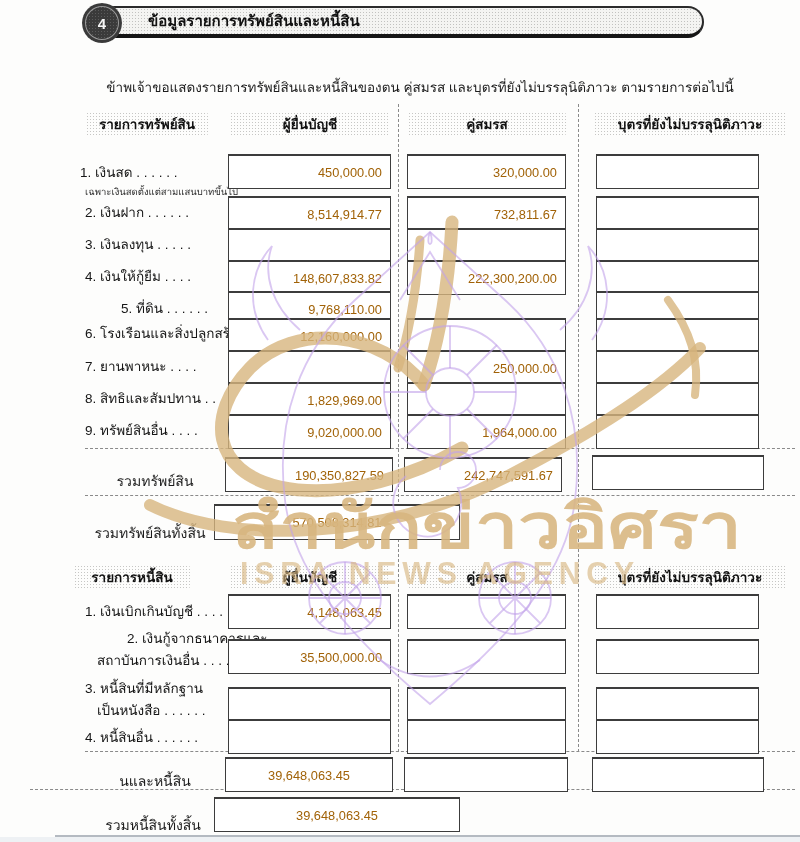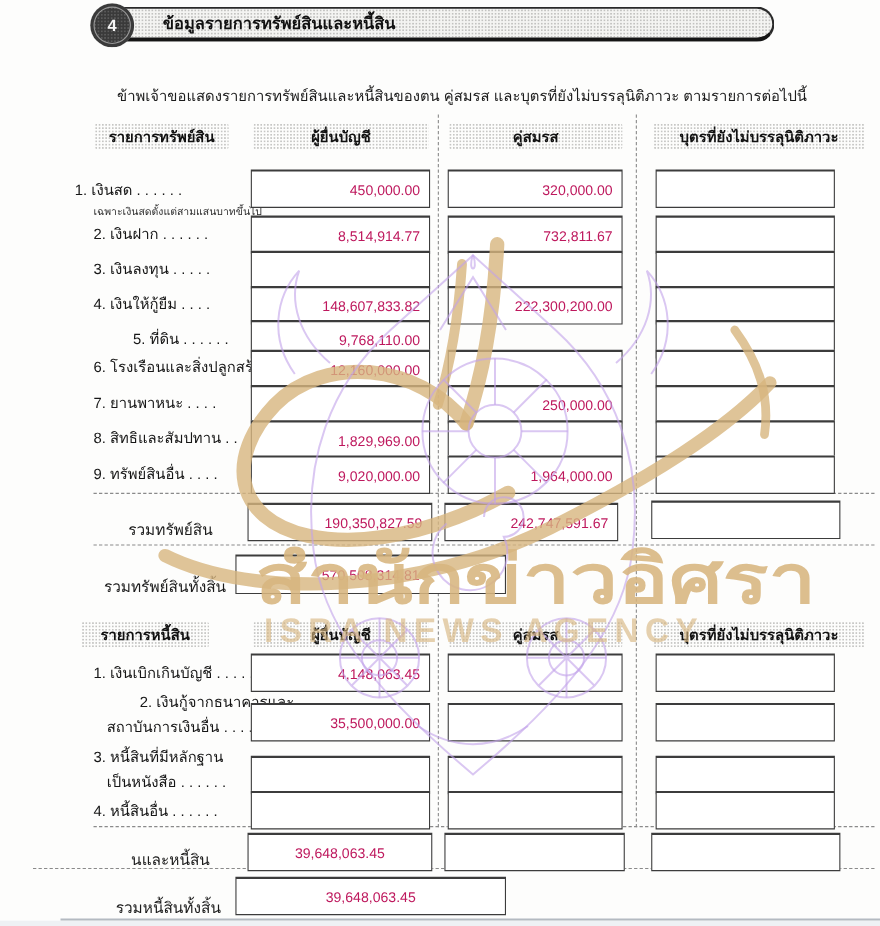--- a/index.html
+++ b/index.html
@@ -35,21 +35,21 @@
     background-image:radial-gradient(#c6c6c4 0.7px, transparent 0.9px);background-size:3px 3px;
   }
   
   .lab{position:absolute;font-size:13.5px;white-space:nowrap;color:#161616;z-index:3;}
   .lab-small{position:absolute;font-size:9.5px;white-space:nowrap;color:#2a2a2a;z-index:3;}
   .lab-total{position:absolute;font-size:14px;font-weight:500;text-align:center;z-index:3;}
   .box{
     position:absolute;box-sizing:border-box;background:#fff;
     border:1.5px solid #3c3c3c;border-top-width:2.5px;
     display:flex;align-items:center;justify-content:flex-end;
-    padding:16px 8px;font-size:12.8px;color:#be185d;z-index:3;text-align:center;
+    padding:16px 8px;font-size:12.8px;color:#a16207;z-index:3;text-align:center;
   }
   .box.center{justify-content:center;}
   
   .vdash{position:absolute;width:0;border-left:1.5px dashed #8a8a8a;z-index:1;}
   .hdash{position:absolute;height:0;border-top:1.5px dashed #8a8a8a;z-index:1;}
   .scan-edge{position:absolute;left:55px;top:835px;width:745px;height:2px;background:#b4bac1;}
   .scan-strip{position:absolute;left:0;top:837px;width:800px;height:5px;background:#eef1f4;}
   
   .wm{position:absolute;left:0;top:0;width:800px;height:842px;z-index:10;pointer-events:none;}
   .wm-thai{font-weight:bold;font-size:62px;}
@@ -72,21 +72,21 @@
   <div class="hdash" style="left:85px;top:448px;width:710px;"></div>
   <div class="hdash" style="left:85px;top:495px;width:710px;"></div>
   <div class="hdash" style="left:85px;top:751px;width:710px;"></div>
   <div class="hdash" style="left:30px;top:789px;width:765px;"></div>
 
   <div class="chip" style="left:86px;top:112px;width:122px;">รายการทรัพย์สิน</div>
   <div class="chip" style="left:230px;top:112px;width:160px;">ผู้ยื่นบัญชี</div>
   <div class="chip" style="left:408px;top:112px;width:158px;">คู่สมรส</div>
   <div class="chip" style="left:594px;top:112px;width:192px;">บุตรที่ยังไม่บรรลุนิติภาวะ</div>
 
-  <div class="lab" style="left:68px;top:161px;">1. เงินสด   .   .   .   .   .   .</div>
+  <div class="lab" style="left:80px;top:161px;">1. เงินสด   .   .   .   .   .   .</div>
   <div class="lab-small" style="left:85px;top:184px;">เฉพาะเงินสดตั้งแต่สามแสนบาทขึ้นไป</div>
   <div class="box" style="left:228px;top:154px;width:163px;height:27px;">450,000.00</div>
   <div class="box" style="left:407px;top:154px;width:159px;height:27px;">320,000.00</div>
   <div class="box" style="left:596px;top:154px;width:163px;height:27px;"></div>
 
   <div class="lab" style="left:85px;top:201px;">2. เงินฝาก   .   .   .   .   .   .</div>
   <div class="box" style="left:228px;top:196px;width:163px;height:26px;">8,514,914.77</div>
   <div class="box" style="left:407px;top:196px;width:159px;height:26px;">732,811.67</div>
   <div class="box" style="left:596px;top:196px;width:163px;height:26px;"></div>
 

